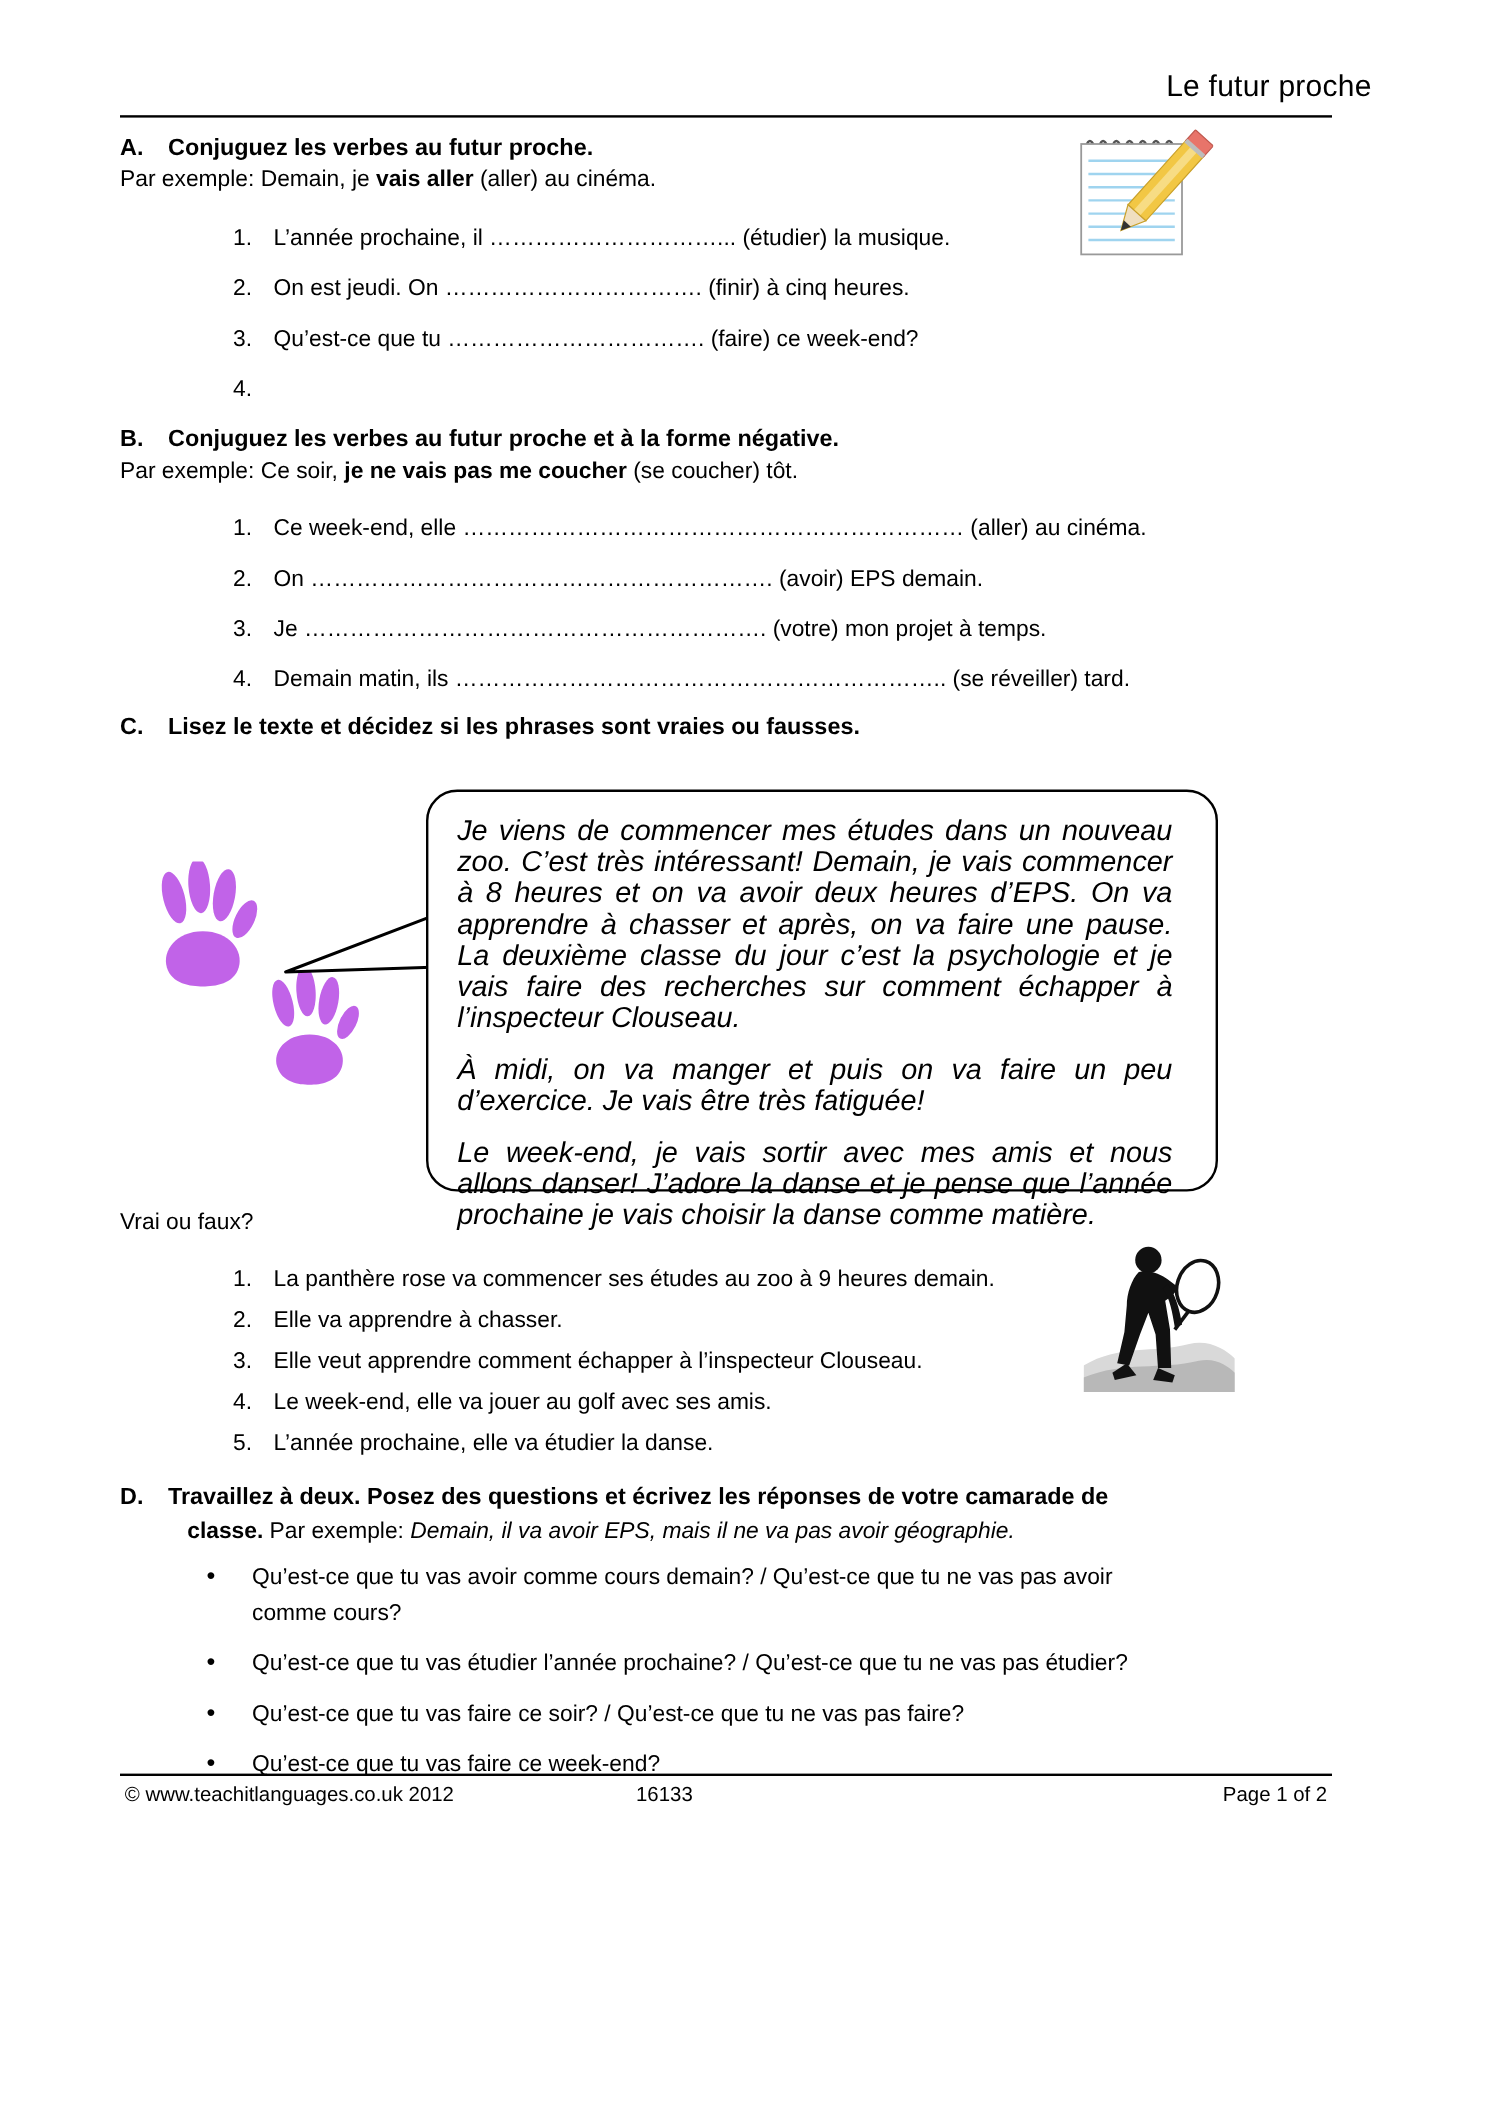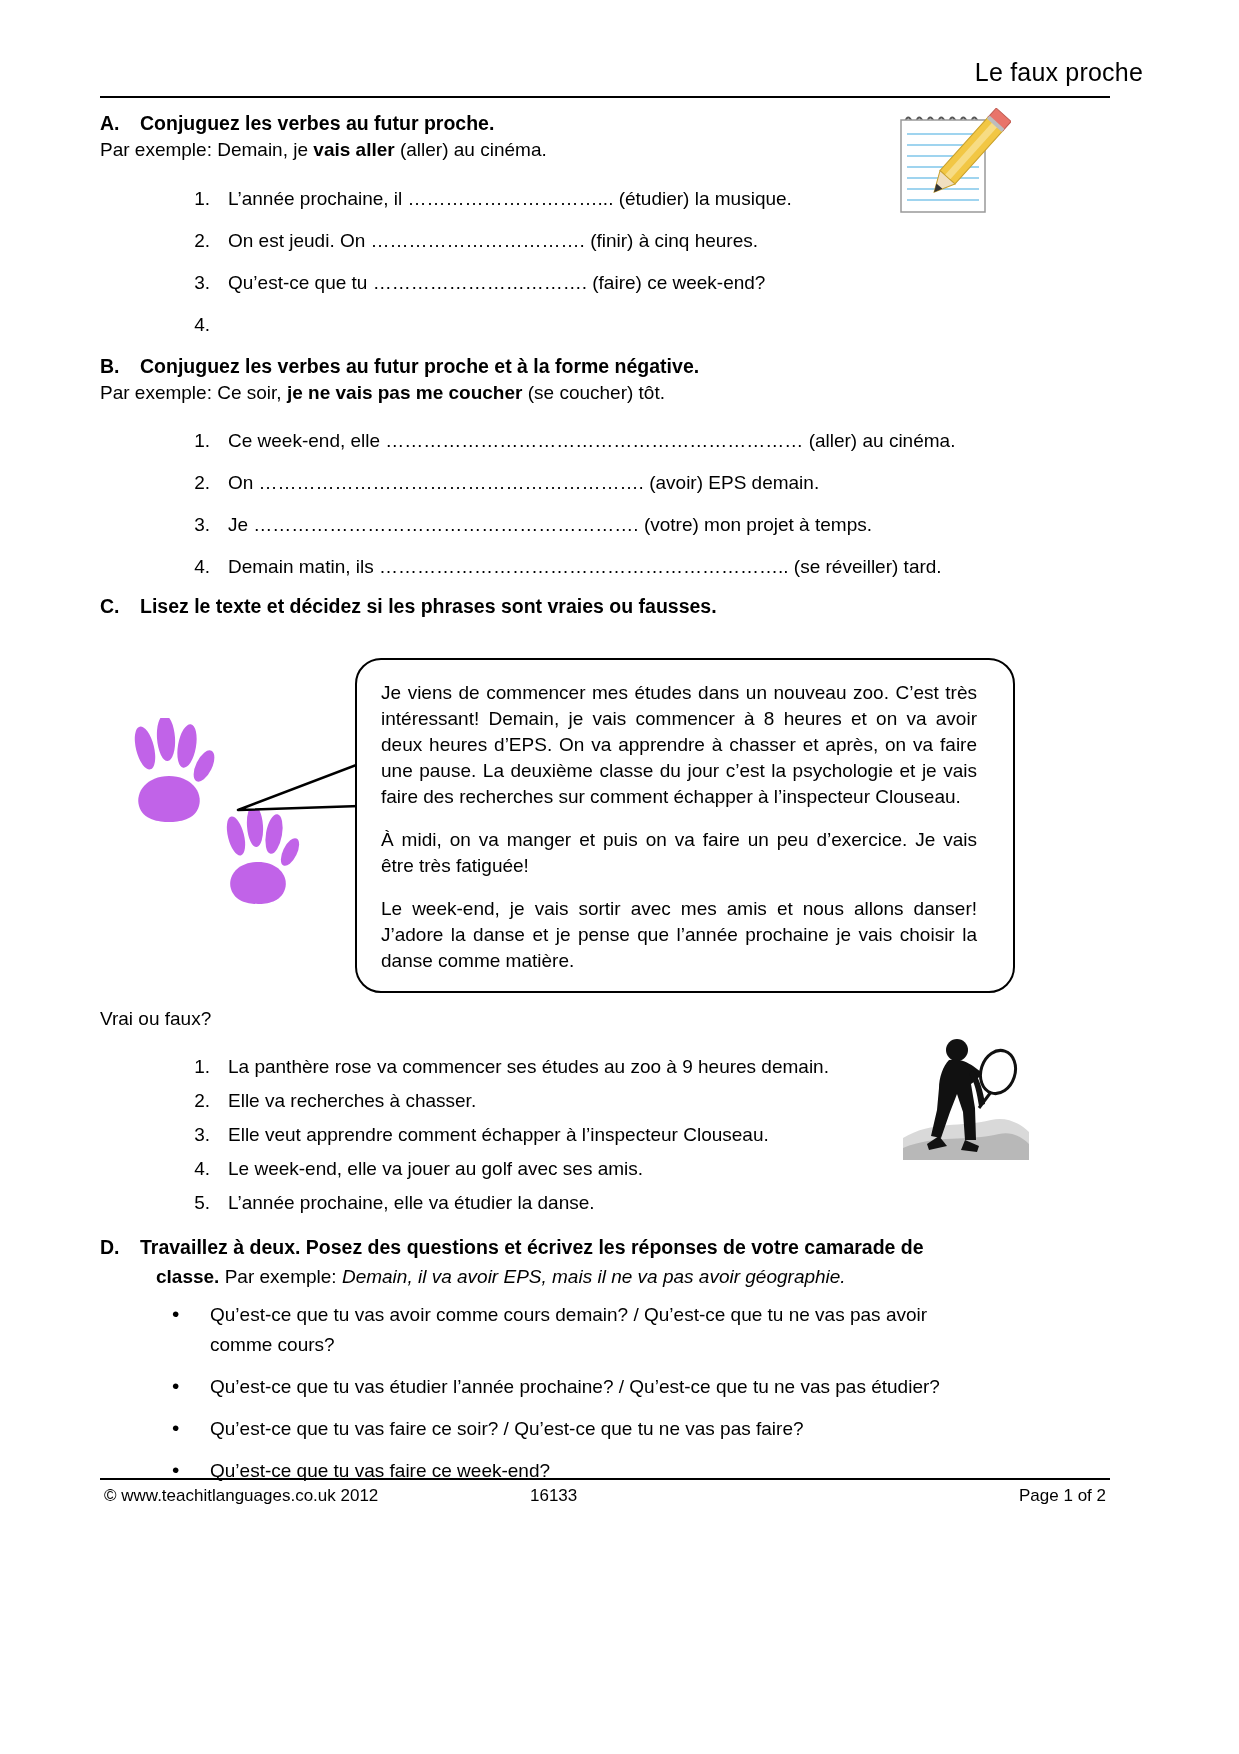--- a/index.html
+++ b/index.html
@@ -55,23 +55,24 @@
   .bubble {
     position:absolute;
     left:355px; top:658px;
     width:660px; height:335px;
     border:2.5px solid #000;
     border-radius:26px;
     background:#fff;
   }
   .bubble-inner {
     padding:20px 36px 10px 24px;
-    font-size:19px;
+    font-size:24px;
     line-height:26px;
     text-align:justify;
+    font-style:italic;
   }
   .bubble-inner p { margin:0 0 17px 0; }
   .bubble-tail {
     position:absolute; left:232px; top:760px;
     width:130px; height:50px;
   }
 
   
   .paw { position:absolute; }
 
@@ -90,21 +91,21 @@
   .footer .left { position:absolute; left:4px; top:0; }
   .footer .mid  { position:absolute; left:430px; top:0; }
   .footer .right{ position:absolute; right:4px; top:0; }
   .ital { font-style:italic; }
 </style>
 </head>
 <body>
 
 <div class="page">
 
-  <div class="header-title">Le faux proche</div>
+  <div class="header-title">Le futur proche</div>
   <div class="header-rule"></div>
 
   <div class="notepad">
     <svg viewBox="0 0 118 110" width="118" height="110">
 
       <g stroke="#555" stroke-width="2" fill="none">
         <path d="M12 14 q3 -9 7 0"></path>
           <path d="M23 14 q3 -9 7 0"></path>
         <path d="M34 14 q3 -9 7 0"></path>
           <path d="M45 14 q3 -9 7 0"></path>
@@ -209,21 +210,21 @@
       <p>Je viens de commencer mes études dans un nouveau zoo. C’est très intéressant!  Demain, je vais commencer à 8 heures et on va avoir deux heures d’EPS.  On va apprendre à chasser et après, on va faire une pause.  La deuxième classe du jour c’est la psychologie et je vais faire des recherches sur comment échapper à l’inspecteur Clouseau.</p>
       <p>À midi, on va manger et puis on va faire un peu d’exercice.  Je vais être très fatiguée!</p>
       <p>Le week-end, je vais sortir avec mes amis et nous allons danser! J’adore la danse et je pense que l’année prochaine je vais choisir la danse comme matière.</p>
     </div>
   </div>
 
   <div style="position:absolute; left:100px; top:1008px; font-size:19px; font-weight:normal;">Vrai ou faux?</div>
 
   <ol class="qlist" style="position:absolute; left:168px; top:1050px; width:840px;">
     <li style="line-height:34px;"><span class="num">1.</span><span>La panthère rose va commencer ses études au zoo à 9 heures demain.</span></li>
-    <li style="line-height:34px;"><span class="num">2.</span><span>Elle va recherches à chasser.</span></li>
+    <li style="line-height:34px;"><span class="num">2.</span><span>Elle va apprendre à chasser.</span></li>
     <li style="line-height:34px;"><span class="num">3.</span><span>Elle veut apprendre comment échapper à l’inspecteur Clouseau.</span></li>
     <li style="line-height:34px;"><span class="num">4.</span><span>Le week-end, elle va jouer au golf avec ses amis.</span></li>
     <li style="line-height:34px;"><span class="num">5.</span><span>L’année prochaine, elle va étudier la danse.</span></li>
   </ol>
 
   <div class="tennis">
     <svg width="126" height="132" viewBox="0 0 126 132">
       <rect x="0" y="0" width="126" height="132" fill="#ffffff"></rect>
       <path d="M0 110 C30 92 58 100 88 92 C104 88 118 96 126 104 L126 132 L0 132 Z" fill="#d9d9d9"></path>
       <path d="M0 120 C34 106 64 114 96 106 C110 103 120 110 126 116 L126 132 L0 132 Z" fill="#b8b8b8"></path>

